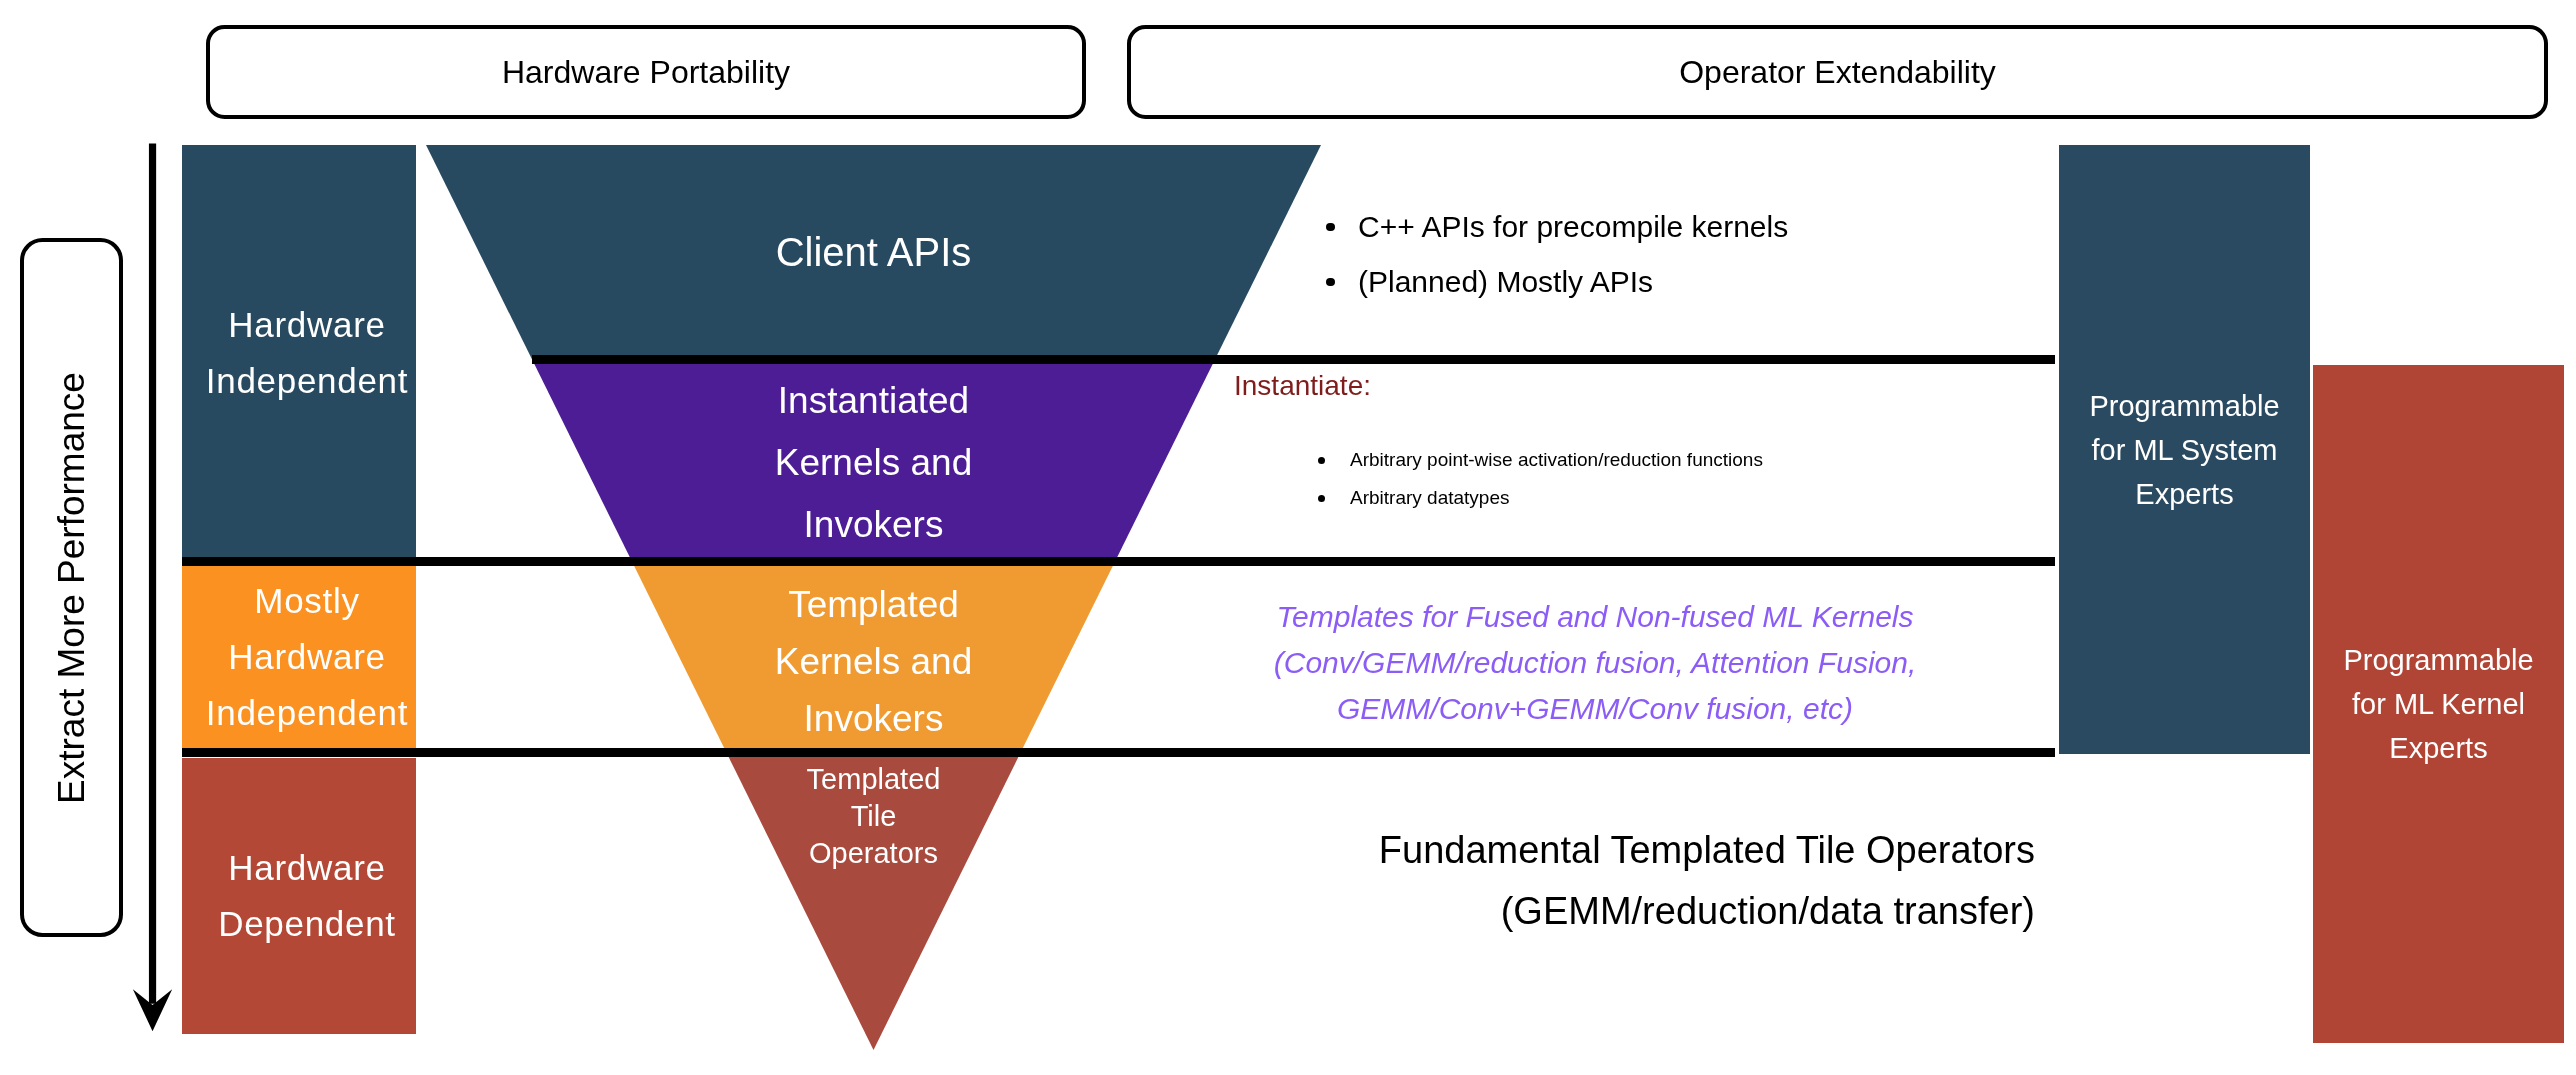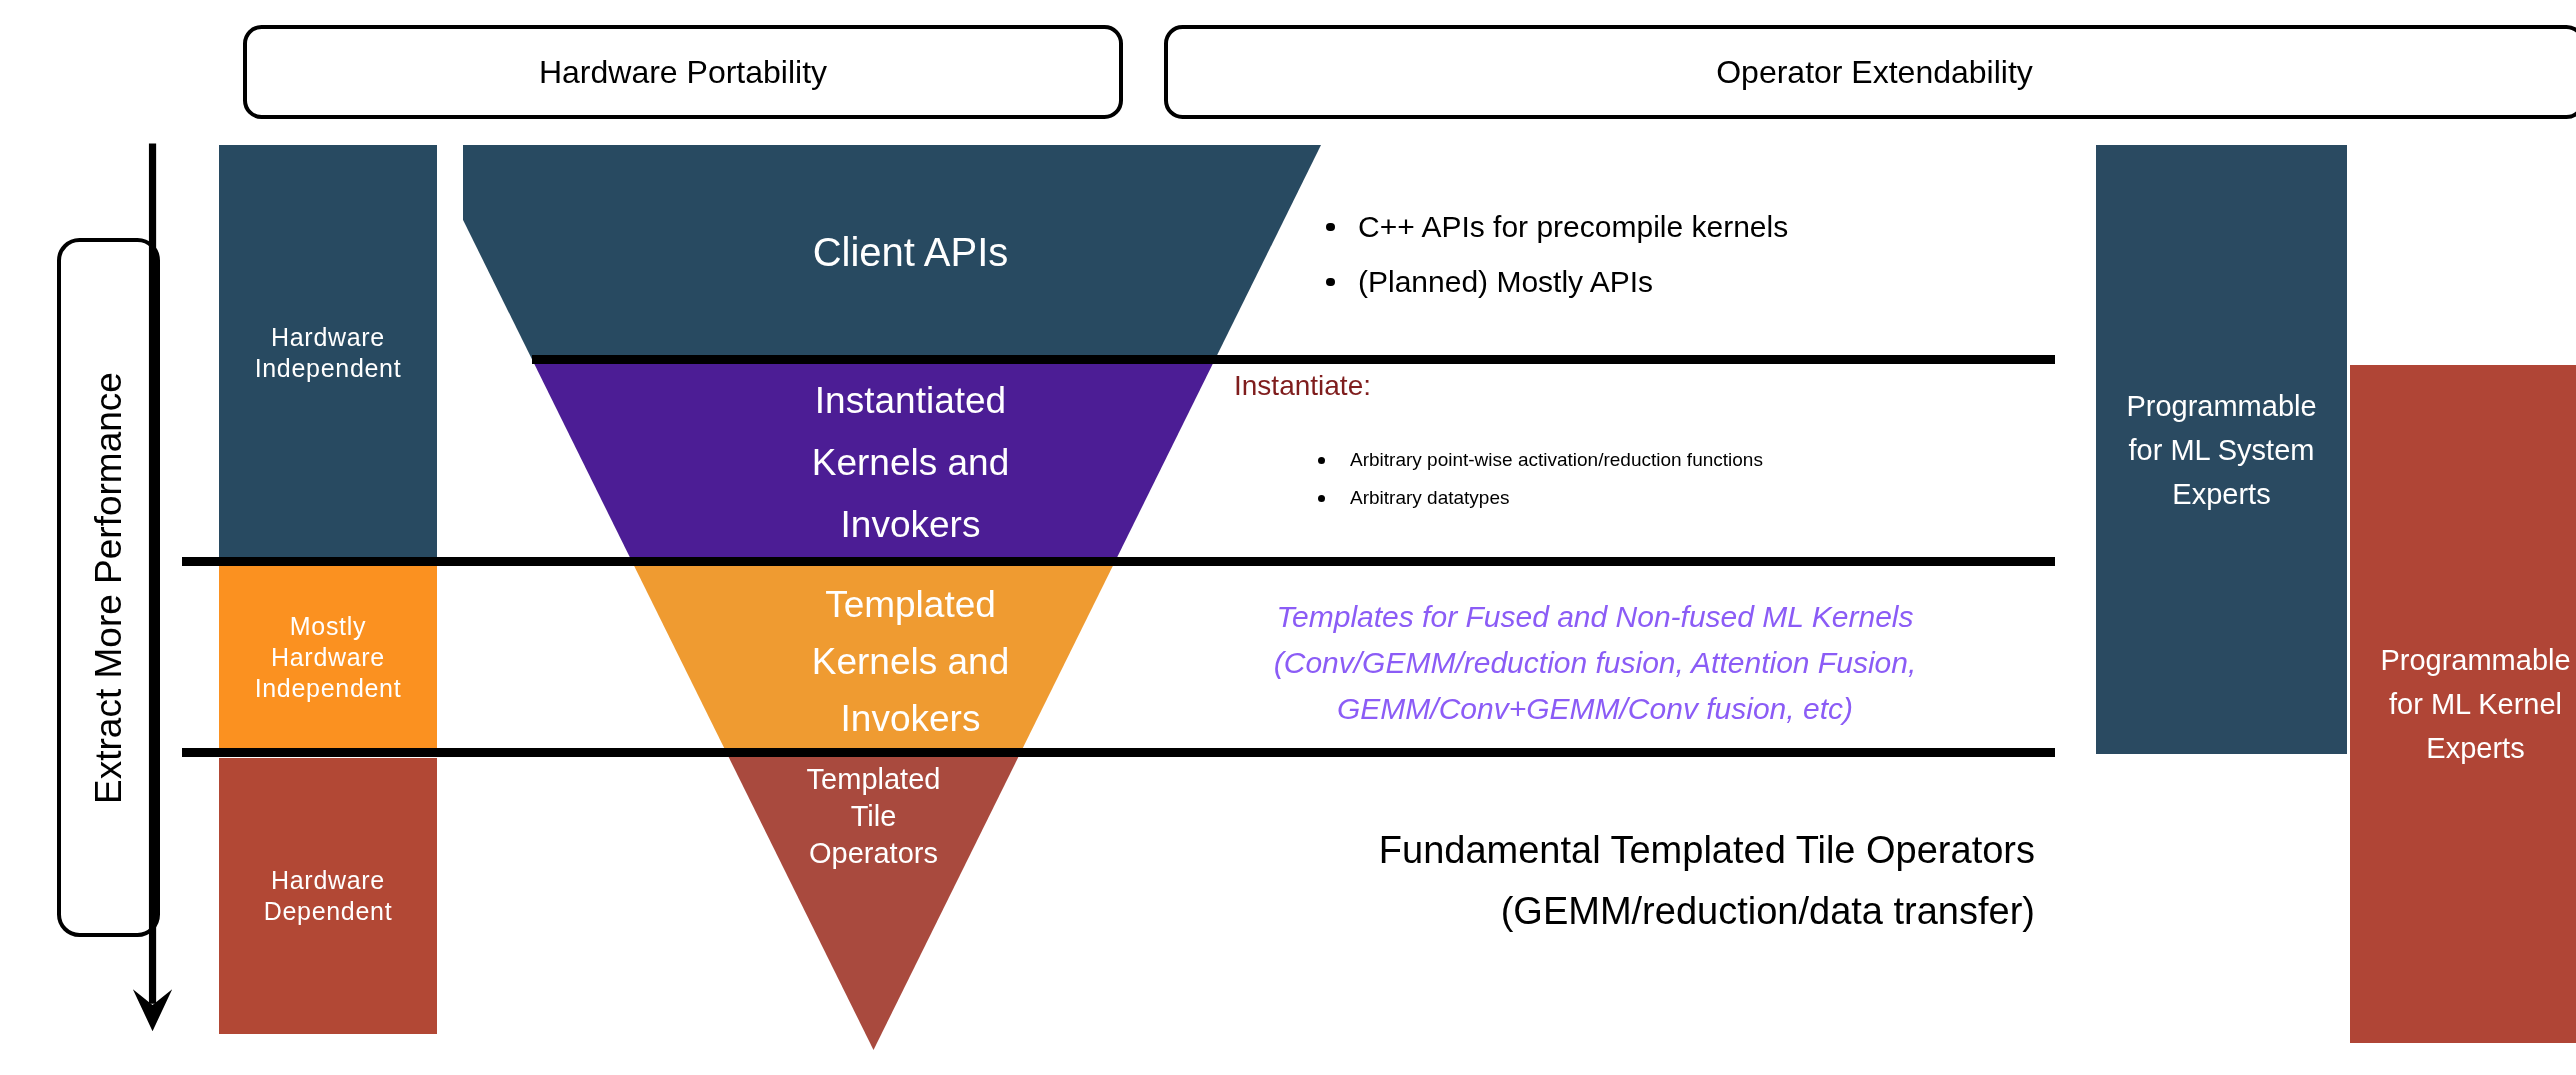--- a/index.html
+++ b/index.html
@@ -1,31 +1,31 @@
 <!DOCTYPE html>
 <html style="font-size:10.6px"><head>
 <meta charset="utf-8">
 <style>
   html,body{margin:0;padding:0;background:#ffffff;}
   #canvas{position:relative;width:2576px;height:1076px;background:#ffffff;overflow:hidden;
           font-family:"Liberation Sans","DejaVu Sans",sans-serif;}
   .abs{position:absolute;}
-  .center-flex{display:flex;align-items:center;justify-content:center;text-align:center;margin-left:37px;}
+  .center-flex{display:flex;align-items:center;justify-content:center;text-align:center;}
   .pre{white-space:pre-line;}
 
   
   .hdr-box{border:4.6px solid #000;border-radius:18.5px;background:#fff;box-sizing:border-box;
            font-size:32px;color:#000;}
 
   
   .axis-box{border:4.6px solid #000;border-radius:22.5px;background:#fff;box-sizing:border-box;}
   .axis-box .rot{transform:rotate(-90deg);white-space:nowrap;font-size:37px;color:#000;}
 
   
-  .col-block{color:#fff;font-size:25px;line-height:31px;letter-spacing:0.7px;}
+  .col-block{color:#fff;font-size:35px;line-height:56px;letter-spacing:0.7px;padding-left:16px;}
 
   
   #funnel{clip-path:polygon(0 0,100% 0,50% 100%);}
   .fsec{width:100%;box-sizing:border-box;color:#fff;}
   .fsec1{height:215px;font-size:40px;}
   .fsec2{height:206px;font-size:37px;line-height:62px;}
   .fsec3{height:190px;font-size:37px;line-height:57px;}
   .fsec4{height:294px;font-size:29px;line-height:37px;display:flex;justify-content:center;text-align:center;align-items:flex-start;padding-top:5.3px;}
 
   .divider{background:#000;height:9.2px;}

